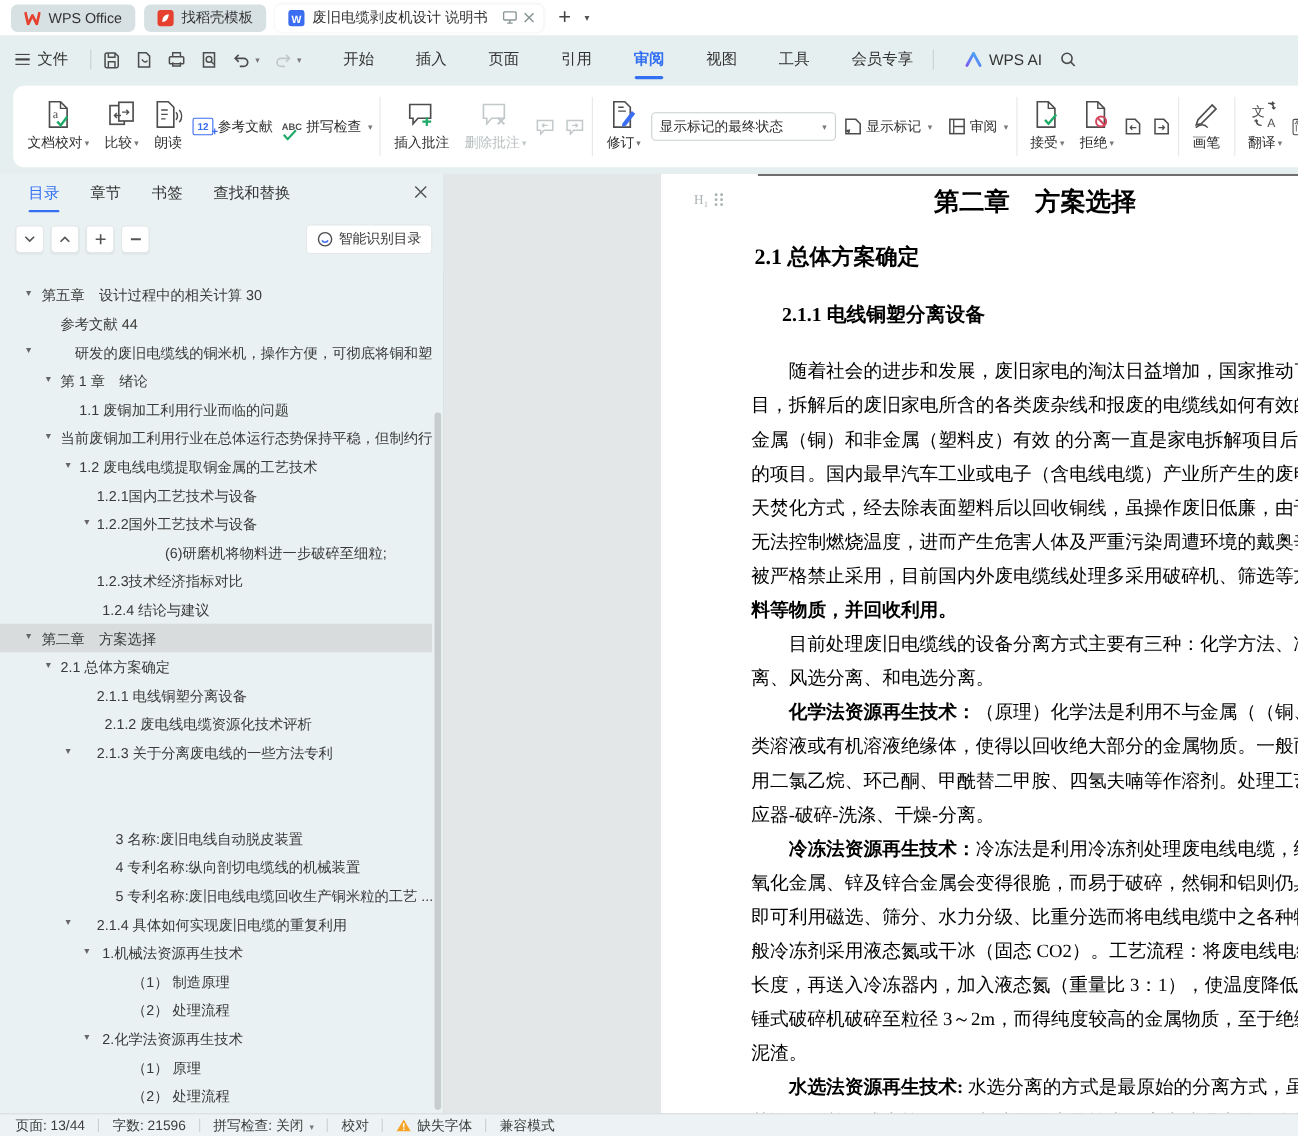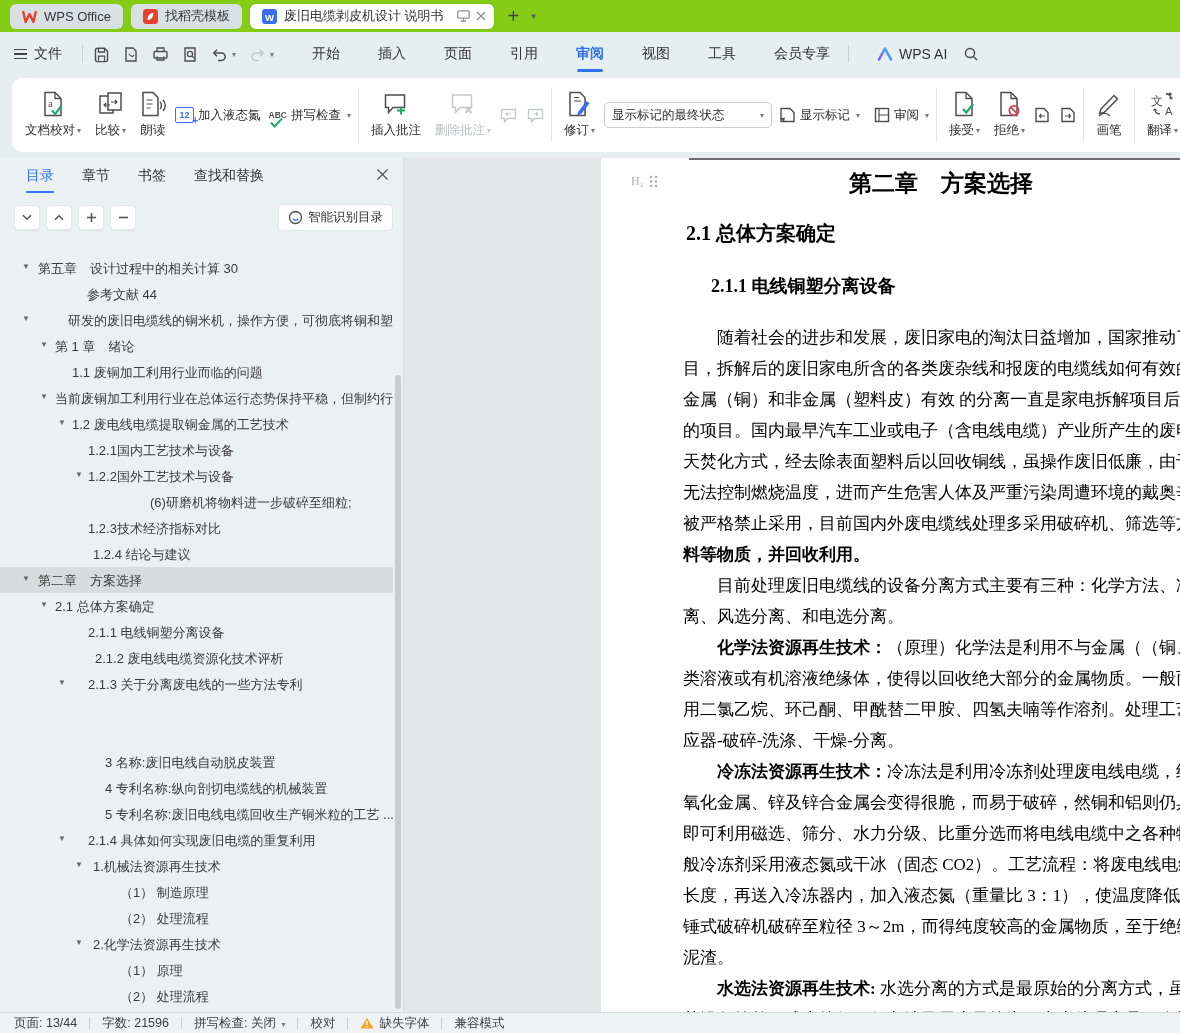--- a/index.html
+++ b/index.html
@@ -1,18 +1,18 @@
 <!DOCTYPE html>
 <html><head>
 <meta charset="utf-8">
 <style>
   html,body{margin:0;padding:0;width:1180px;height:1033px;overflow:hidden;
     font-family:"Liberation Sans","DejaVu Sans",sans-serif;background:#e6efef;position:relative;}
   
-  .tabbar{height:32px;display:flex;align-items:center;padding-left:10px;gap:8px;background:#84cc16;}
+  .tabbar{height:32px;display:flex;align-items:center;padding-left:10px;gap:8px;background:#ffffff;}
   .tab{height:25px;border-radius:6px;background:#d7e1e3;display:flex;align-items:center;
     padding:0 12px;font-size:13px;color:#333;gap:7px;cursor:default;}
   .tab.active{background:#fff;box-shadow:0 0 3px rgba(0,0,0,.08);padding-right:8px;}
   .tab .ticon{display:flex;align-items:center;}
   .tab-extra{display:flex;align-items:center;gap:6px;margin-left:6px;color:#8a9596;}
   .newtab{font-size:20px;color:#444;margin-left:6px;line-height:1;}
   .tcaret{font-size:9px;color:#555;margin-left:4px;}
   
   .menubar{height:44px;display:flex;align-items:center;padding-left:14px;font-size:14px;color:#333;}
   .hamb{display:flex;flex-direction:column;gap:3px;margin-right:7px;}
@@ -258,21 +258,21 @@
             <path d="M20 11c1.8 1.8 1.8 5.2 0 7M23 9c3 3 3 8 0 11" fill="none" stroke="#4d4d4d" stroke-width="1.4"></path>
           </svg>
       </span>
       <span class="lbl">
           <span>朗读</span>
         </span>
     </div>
     <div class="rstack">
       <div class="rrow">
         <span class="wcbox">12<i>+</i></span>
-        <span>加入液态氮</span>
+        <span>参考文献</span>
       </div>
       <div class="rrow">
         <span class="abc">ABC<svg width="13" height="10" viewBox="0 0 13 10">
               <path d="M1 4.5l3.5 4L12 0.5" fill="none" stroke="#1faa67" stroke-width="2"></path>
             </svg></span>
         <span>拼写检查</span>
           <span class="caret">▾</span>
       </div>
     </div>
   </div>
@@ -502,21 +502,21 @@
 </div>
 
 <div class="workspace">
 
   <div class="sidepanel">
     <div class="toc" id="toc">
         <div class="toc-row" style="top: 97px;">
           <span class="toc-arrow" style="left: 22px;">▼</span>
           <span class="toc-text" style="left: 38px;">第五章　设计过程中的相关计算 30</span>
         </div>
-        <div class="toc-row" style="top: 123px; margin-left: 32px;">
+        <div class="toc-row" style="top: 123px;">
           <span class="toc-text" style="left: 55px;">参考文献 44</span>
         </div>
         <div class="toc-row" style="top: 149px;">
           <span class="toc-arrow" style="left: 22px;">▼</span>
           <span class="toc-text" style="left: 68px;">研发的废旧电缆线的铜米机，操作方便，可彻底将铜和塑 ...</span>
         </div>
         <div class="toc-row" style="top: 175px;">
           <span class="toc-arrow" style="left: 40px;">▼</span>
           <span class="toc-text" style="left: 55px;">第 1 章　绪论</span>
         </div>

